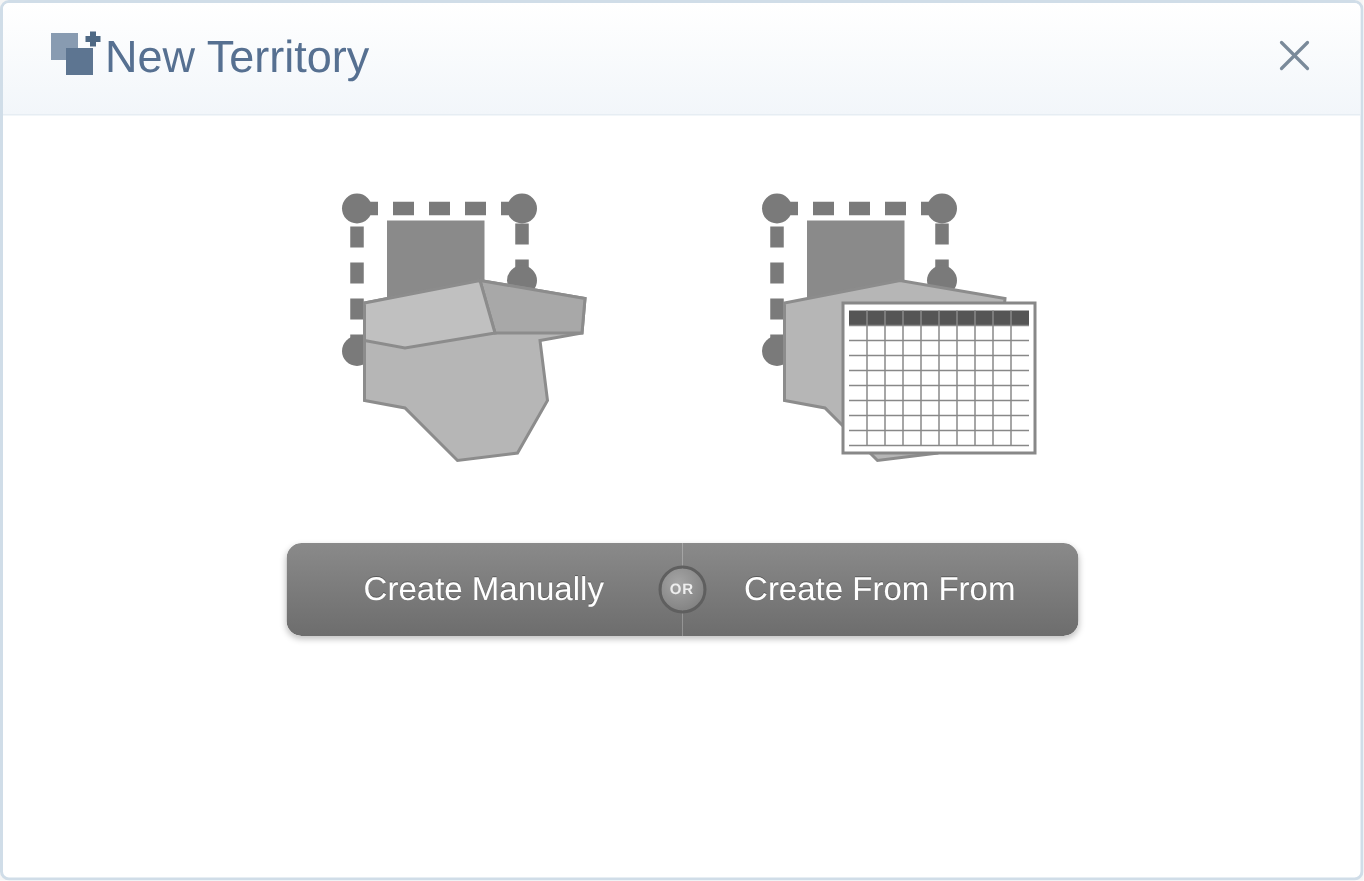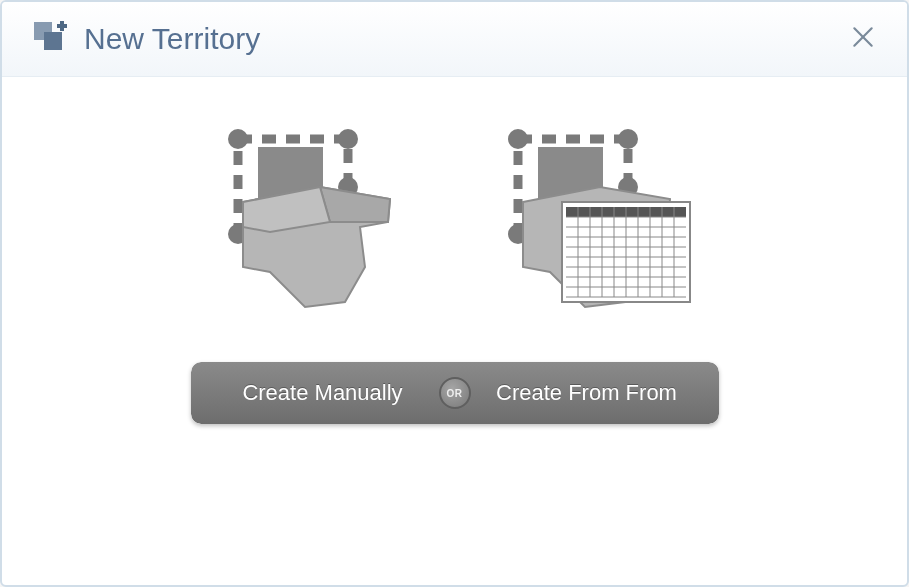--- a/index.html
+++ b/index.html
@@ -23,21 +23,20 @@
       display: flex;
       align-items: center;
       justify-content: space-between;
       padding: 18px 30px 18px 30px;
       background: linear-gradient(to bottom, #ffffff, #f2f6fa);
       border-bottom: 1px solid #e6edf3;
     }
     .header-left {
       display: flex;
       align-items: center;
-      gap: 14px;
     }
     .header-icon {
       width: 38px;
       height: 38px;
       display: inline-block;
     }
     .dialog-title {
       font-size: 30px;
       font-weight: 400;
       color: #567091;

